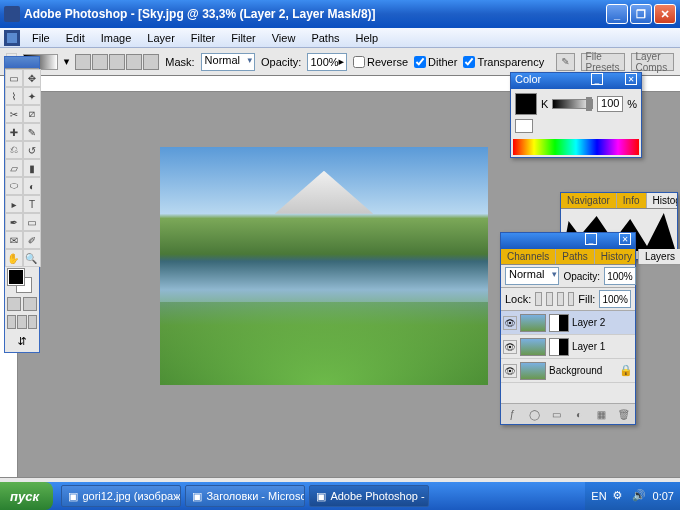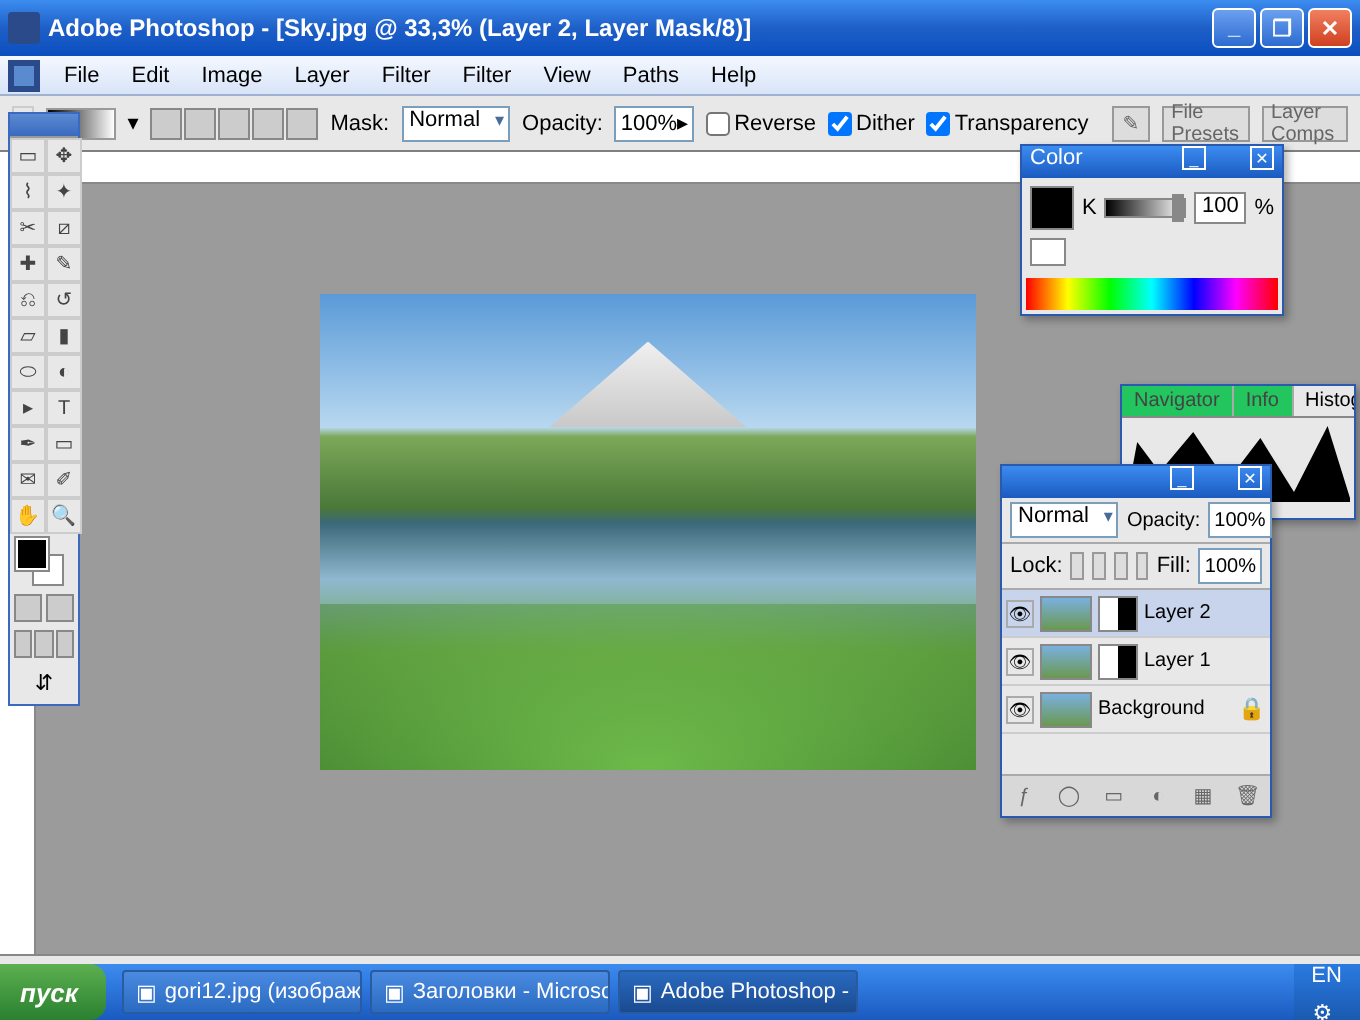--- a/index.html
+++ b/index.html
@@ -41,21 +41,21 @@
 .fg { position: absolute; top: 2px; left: 3px; width: 16px; height: 16px; background: #000; border: 1px solid #fff; outline: 1px solid #888; }
 .bg { position: absolute; top: 10px; left: 11px; width: 16px; height: 16px; background: #fff; border: 1px solid #888; }
 .tb-mode { display: flex; padding: 2px; gap: 2px; justify-content: center; }
 .tb-mode div { width: 14px; height: 14px; border: 1px solid #888; background: #ccc; }
 .tb-bottom { display: flex; padding: 2px; gap: 1px; }
 .tb-bottom div { width: 10px; height: 14px; border: 1px solid #888; background: #ccc; }
 .panel { position: absolute; background: #e8e8e8; border: 1px solid #2a5ab0; box-shadow: 2px 2px 4px rgba(0,0,0,0.3); }
 .panel-title { height: 16px; background: linear-gradient(to bottom,#3c8cf0,#1a5ac0); color: #fff; display: flex; align-items: flex-start; padding: 0 4px; font-size: 10px; gap: 20px; }
 .panel-title .pt-txt { flex: 1; }
 .panel-title .pt-btn { width: 12px; height: 12px; border: 1px solid #fff; margin-left: 2px; display: flex; align-items: center; justify-content: center; font-size: 8px; }
-.tabs { display: flex; background: #22c55e; border-bottom: 1px solid #888; }
+.tabs { display: flex; background: #eab308; border-bottom: 1px solid #888; }
 .tab { padding: 2px 6px; font-size: 10px; color: #444; border-right: 1px solid #aaa; }
 .tab.active { background: #e8e8e8; color: #000; }
 .color-panel { top: 72px; left: 510px; width: 132px; }
 .color-body { padding: 4px; display: flex; align-items: center; gap: 4px; }
 .color-sw { width: 22px; height: 22px; background: #000; border: 1px solid #888; }
 .slider { flex: 1; height: 10px; background: linear-gradient(to right,#000,#fff); border: 1px solid #888; position: relative; }
 .slider::after { content:""; position:absolute; right: 0; top: -3px; width: 6px; height: 14px; background: #888; }
 .color-val { width: 26px; height: 16px; border: 1px solid #888; background: #fff; text-align: center; }
 .spectrum { height: 16px; background: linear-gradient(to right, red,yellow,lime,cyan,blue,magenta,red); margin: 2px; }
 .layers-panel { top: 232px; left: 500px; width: 136px; }
@@ -70,21 +70,21 @@
 .lay-name { font-size: 10px; flex: 1; }
 .lay-foot { display: flex; justify-content: space-around; padding: 3px 0; border-top: 1px solid #aaa; background: #d8d8d8; }
 .lay-foot div { width: 14px; height: 14px; color: #666; font-size: 10px; display: flex; align-items: center; justify-content: center; }
 .histo-panel { top: 192px; left: 560px; width: 118px; height: 68px; overflow: hidden; }
 .histo { height: 40px; background: #e8e8e8; margin: 2px; position: relative; }
 .histo svg { width: 100%; height: 100%; }
 .taskbar { position: absolute; bottom: 0; left: 0; right: 0; height: 28px; background: linear-gradient(to bottom,#3c8cf0,#1a5ac0); display: flex; align-items: center; }
 .start { height: 28px; background: linear-gradient(to bottom,#5cb050,#2a8030); color: #fff; font-weight: bold; font-style: italic; padding: 0 14px 0 10px; display: flex; align-items: center; border-radius: 0 8px 8px 0; font-size: 13px; }
 .task-item { height: 22px; background: linear-gradient(#4a8ae0,#2a6ac0); border: 1px solid #2a5aa0; color: #fff; padding: 0 6px; margin: 0 2px; display: flex; align-items: center; gap: 4px; border-radius: 2px; font-size: 10px; max-width: 120px; overflow: hidden; white-space: nowrap; }
 .task-item.active { background: linear-gradient(#2a6ac0,#1a4a90); }
-.tray { margin-left: auto; background: linear-gradient(#2a7ae0,#1a5ab0); height: 28px; display: flex; align-items: center; padding: 0 6px; gap: 6px; color: #fff; font-size: 10px; flex-direction: column; }
+.tray { margin-left: auto; background: linear-gradient(#2a7ae0,#1a5ab0); height: 28px; display: flex; align-items: center; padding: 0 6px; gap: 6px; color: #fff; font-size: 10px; }
 .tray-ic { width: 14px; height: 14px; }
 </style>
 </head>
 <body>
 
 <div class="title-bar">
   <div class="icon"></div>
   <div class="title">Adobe Photoshop - [Sky.jpg @ 33,3% (Layer 2, Layer Mask/8)]</div>
   <div class="win-btns">
     <div class="win-btn win-min">_</div>
@@ -231,20 +231,27 @@
       </svg>
   </div>
 </div>
 
 <div class="panel layers-panel">
   <div class="panel-title">
     <span style="flex:1"></span>
     <span class="pt-btn">_</span>
     <span class="pt-btn">✕</span>
   </div>
+  <div class="tabs">
+    <div class="tab">Channels</div>
+    <div class="tab">Paths</div>
+    <div class="tab">History</div>
+    <div class="tab active">Layers</div>
+
+  </div>
   <div class="lay-top">
     <div class="select" style="width:58px">Normal</div>
     <span class="lbl" style="font-size:10px">Opacity:</span>
     <div class="pct" style="width:38px;font-size:10px">100%</div>
   </div>
   <div class="lay-lock">
     <span>Lock:</span>
     <div class="lock-ic"></div>
     <div class="lock-ic"></div>
     <div class="lock-ic"></div>

